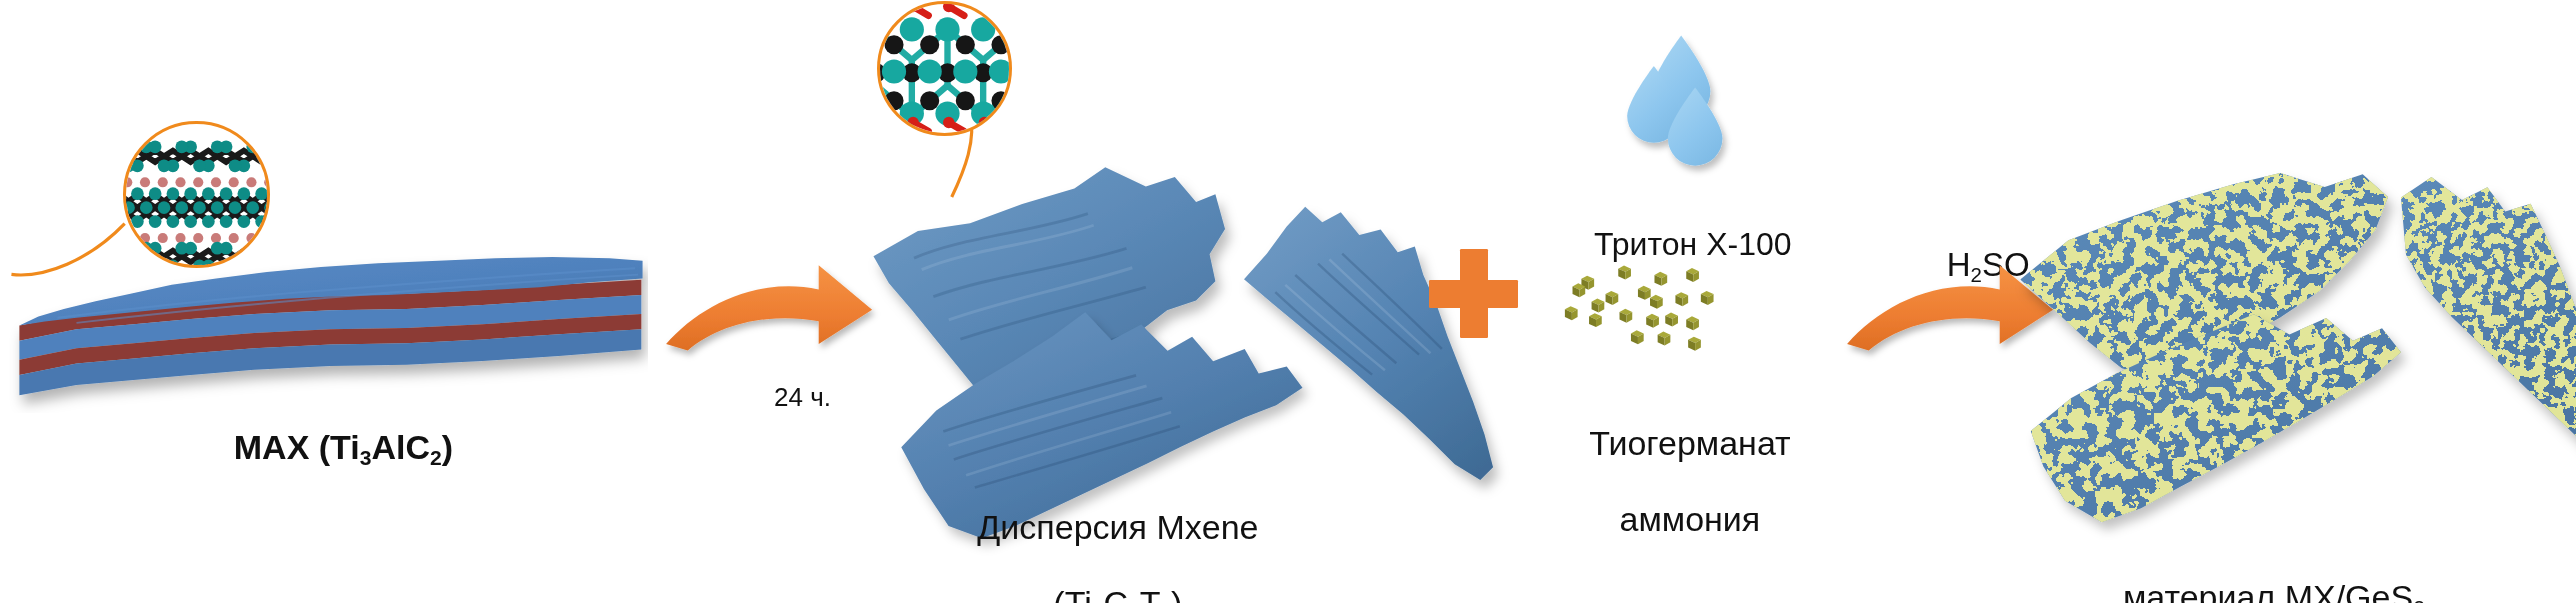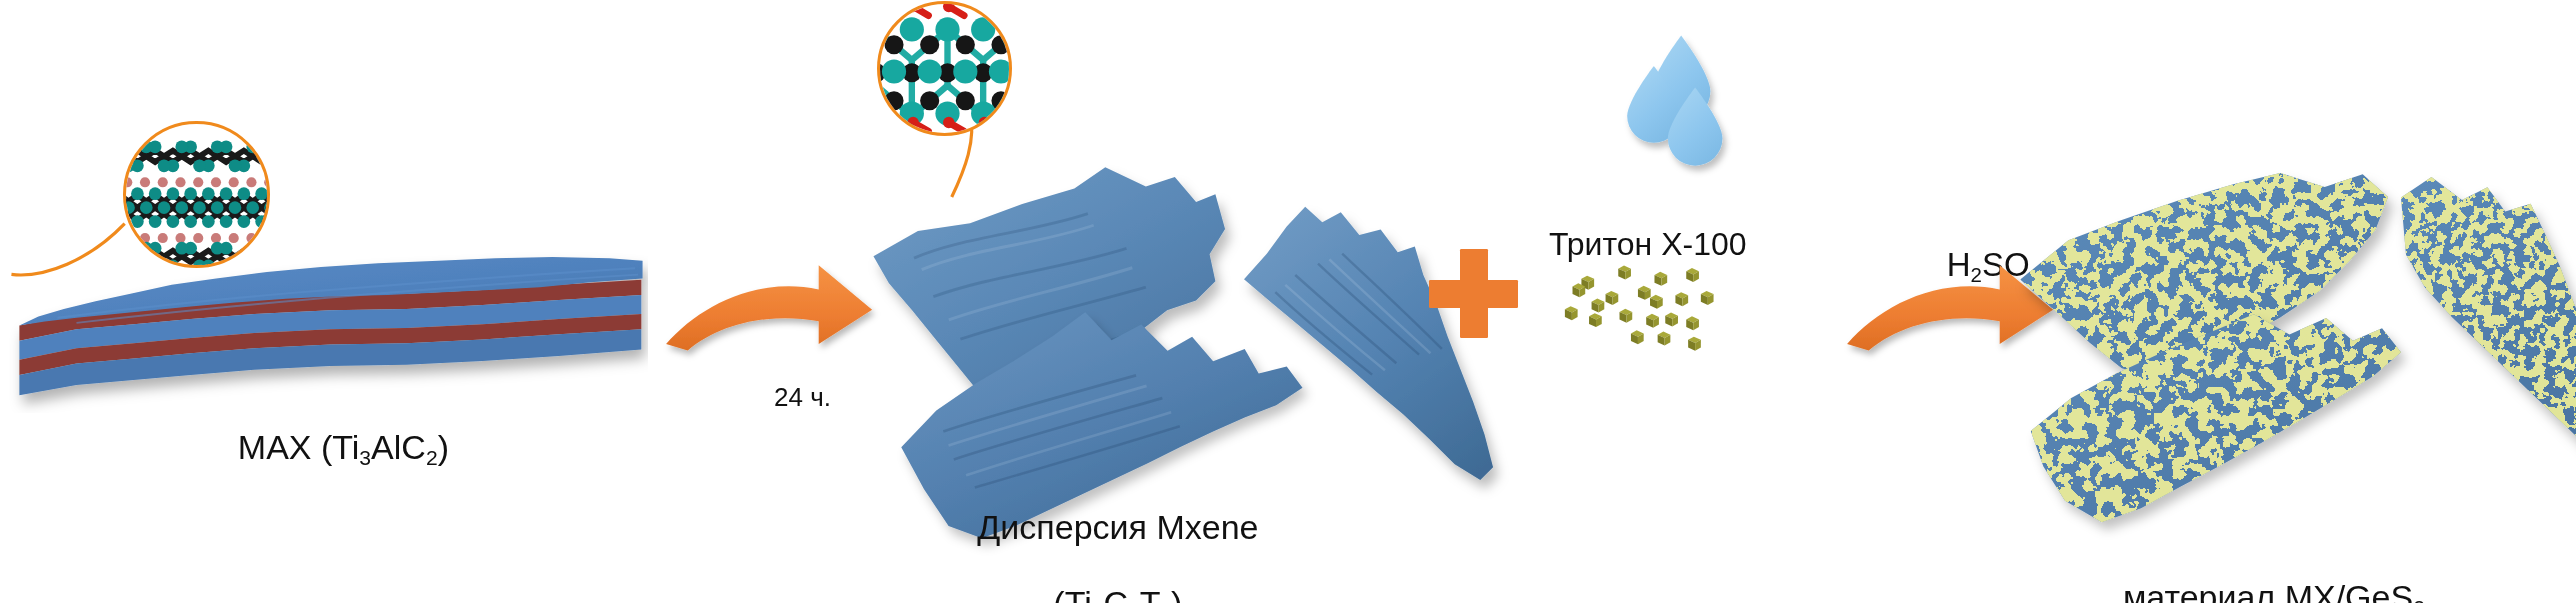--- a/index.html
+++ b/index.html
@@ -186,21 +186,21 @@
                  L240 98 L180 104 L120 110 L70 116 Z" fill="url(#slabTop)"></path>
 
         <g stroke="#5B8FCB" stroke-width="3" fill="none" opacity="0.55">
           <path d="M90 110 C 200 96, 330 82, 470 70 C 620 58, 800 44, 1000 32"></path>
           <path d="M120 118 C 240 104, 380 90, 520 78 C 660 66, 840 52, 1005 42"></path>
         </g>
       </g>
     </svg>
   </div>
 
-  <div class="lbl" style="left:64px;top:390px;width:521px;font-size:34px;">
+  <div class="lbl" style="left:64px;top:390px;width:521px;font-size:34px;font-weight:bold;">
     <span>MAX (Ti<span class="sub">3</span>AlC<span class="sub">2</span>)</span>
   </div>
 
 
   <div class="arrow" style="left:661px;top:260px;width:248px;height:102px;">
     <svg width="248" height="102" viewBox="0 0 390 160">
       <defs>
         <linearGradient id="arrGrad1" x1="0" y1="0" x2="0" y2="1">
           <stop offset="0%" stop-color="#F59244"></stop>
             <stop offset="60%" stop-color="#ED7D31"></stop>
@@ -401,21 +401,21 @@
     <g filter="url(#dropSh)">
 
       <path d="M186 46 C 186 46, 140 106, 140 134 A 46 46 0 0 0 232 134 C 232 106, 186 46, 186 46 Z" fill="url(#dropG)"></path>
 
       <path d="M143 94 C 143 94, 101 148, 101 173 A 42 42 0 0 0 185 173 C 185 148, 143 94, 143 94 Z" fill="url(#dropG)"></path>
 
       <path d="M208 128 C 208 128, 165 183, 165 208 A 43 43 0 0 0 251 208 C 251 183, 208 128, 208 128 Z" fill="url(#dropG)"></path>
     </g>
   </svg>
 
-  <div class="lbl" style="left:1471px;top:191px;width:318px;font-size:32px;">
+  <div class="lbl" style="left:1516px;top:191px;width:318px;font-size:32px;">
     <span>Тритон X-100</span>
   </div>
 
   <svg class="abs" style="left:1556px;top:259px;width:216px;height:121px;" viewBox="0 0 340 190" width="216" height="121">
     <defs>
       <linearGradient id="cubeTopG" x1="0" y1="0" x2="1" y2="1">
         <stop offset="0%" stop-color="#A3A335"></stop>
           <stop offset="100%" stop-color="#8B8B2A"></stop>
       </linearGradient>
     </defs>
@@ -517,20 +517,24 @@
           <path d="M11 10 L20 5 L20 17 L11 22 Z" fill="#95952F"></path>
         </g>
       <g transform="translate(208,122)">
           <path d="M0 5 L9 0 L20 5 L11 10 Z" fill="#A9A93A"></path>
           <path d="M0 5 L11 10 L11 22 L0 17 Z" fill="#7D7D25"></path>
           <path d="M11 10 L20 5 L20 17 L11 22 Z" fill="#95952F"></path>
         </g>
     </g>
   </svg>
 
+  <div class="lbl" style="left:1506px;top:386px;width:330px;font-size:34px;">
+    <span>Тиогерманат</span><br>
+    <span>аммония</span>
+  </div>
 
   <div class="lbl" style="left:1861px;top:210px;width:229px;font-size:33px;">
     <span>H<span class="sub">2</span>SO<span class="sub">4</span></span>
   </div>
 
   <div class="arrow" style="left:1842px;top:260px;width:248px;height:102px;">
     <svg width="248" height="102" viewBox="0 0 390 160">
       <defs>
         <linearGradient id="arrGrad2" x1="0" y1="0" x2="0" y2="1">
           <stop offset="0%" stop-color="#F59244"></stop>

